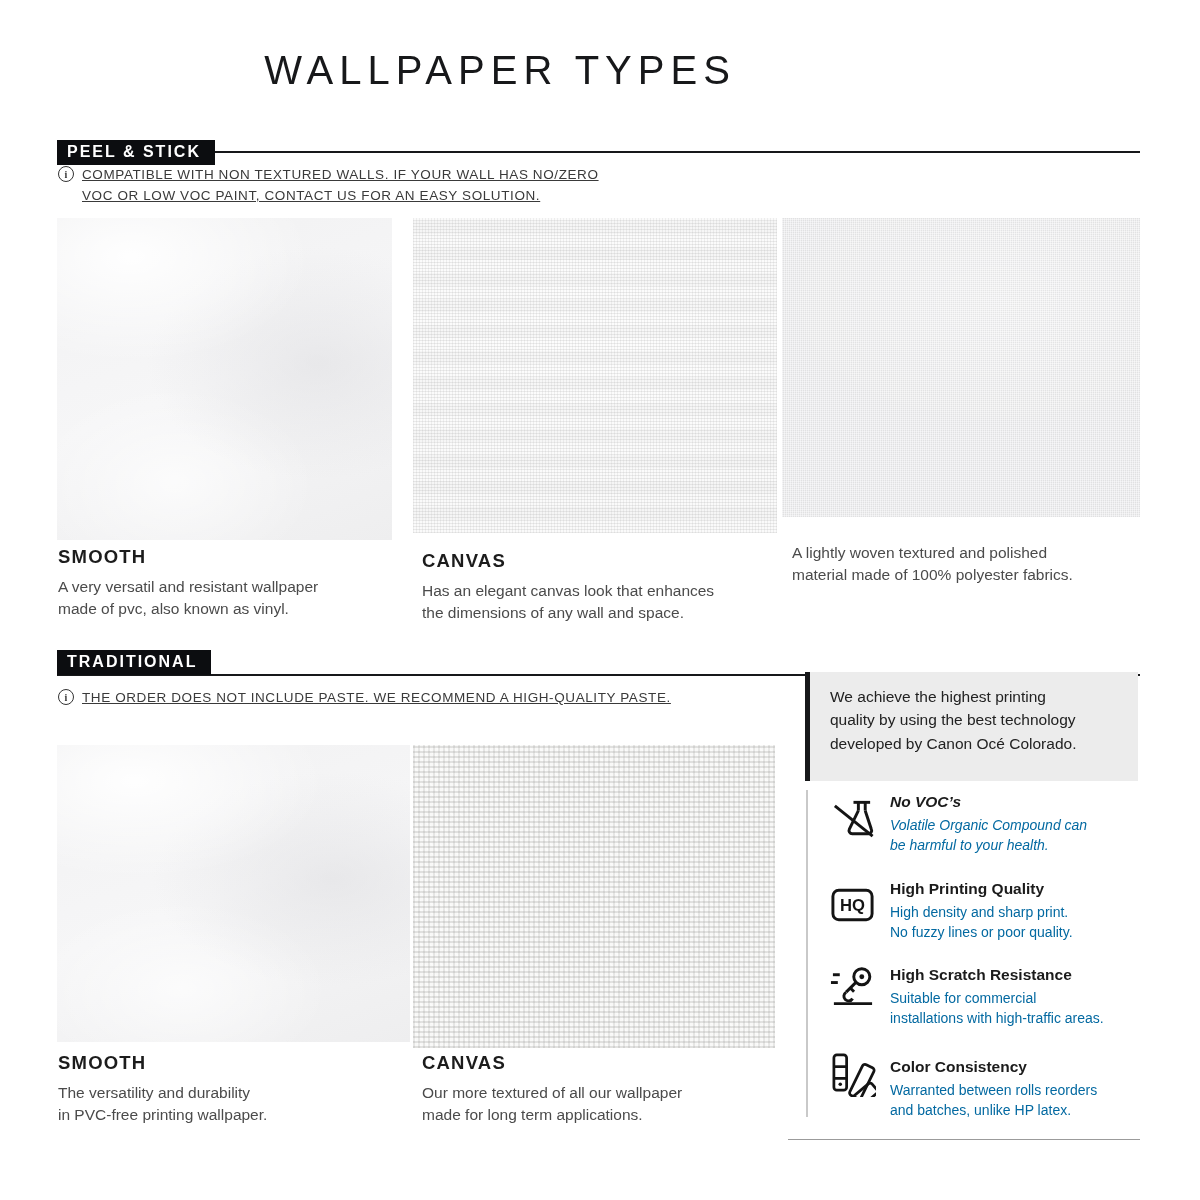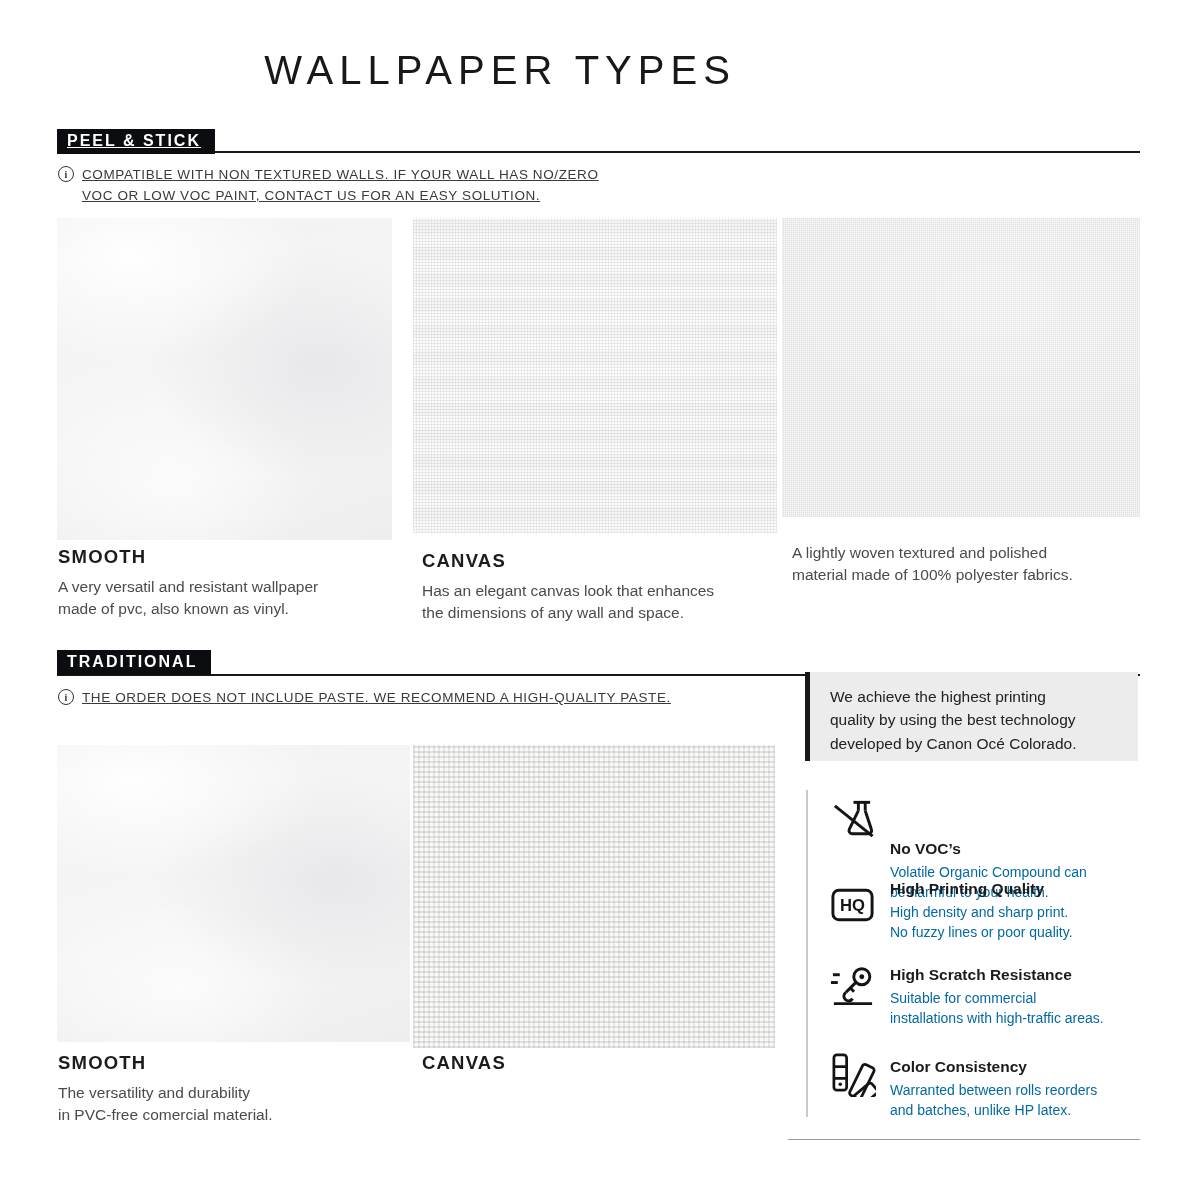--- a/index.html
+++ b/index.html
@@ -13,21 +13,21 @@
     font-size:40px; font-weight:500; letter-spacing:6px; color:#17181a; white-space:nowrap;
   }
   
   .section-rule { position:absolute; left:57px; width:1083px; height:2px; background:#17181a; }
   .rule-1 { top:151px; }
   .rule-2 { top:674px; }
   .section-label {
     position:absolute; left:57px; background:#0c0d10; color:#ffffff;
     font-size:16px; font-weight:700; letter-spacing:2px; padding:4px 14px 5px 10px; line-height:1;
   }
-  .label-1 { top:129px;text-decoration:underline; }
+  .label-1 { top:140px; }
   .label-2 { top:650px; }
   
   .note { position:absolute; left:58px; display:flex; gap:8px; color:#3a3a3a; }
   .note-1 { top:165px; width:620px; }
   .note-2 { top:688px; width:700px; }
   .info-icon {
     flex:none; width:14px; height:14px; margin-top:1px;
     border:1.5px solid #333; border-radius:50%;
     display:flex; align-items:center; justify-content:center;
     font-family:"Liberation Serif", serif; font-size:10px; font-weight:700; color:#333;
@@ -76,29 +76,29 @@
   .tb-1-2 { left:422px; top:550px; width:350px; }
   .tb-1-3 { left:792px; top:542px; width:348px; }
   .tb-2-1 { left:58px;  top:1052px; width:335px; }
   .tb-2-2 { left:422px; top:1052px; width:350px; }
   .type-title { font-size:18.5px; font-weight:700; letter-spacing:1.2px; color:#1c1c1c; margin:0 0 8px 0; }
   .type-desc  { font-size:15.5px; line-height:1.42; color:#4b4b4b; white-space:pre-line; }
   
   .quote {
     position:absolute; left:805px; top:672px; width:333px; box-sizing:border-box;
     background:#ececec; border-left:5px solid #17181a;
-    padding:13px 14px 6px 20px; font-size:15.5px; line-height:1.5; color:#222;
+    padding:13px 14px 26px 20px; font-size:15.5px; line-height:1.5; color:#222;
     white-space:pre-line;
   }
   .features-vline { position:absolute; left:806px; top:790px; width:2px; height:327px; background:#c9c9c9; }
   .bottom-rule { position:absolute; left:788px; top:1139px; width:352px; height:1px; background:#9b9b9b; }
   .f-icon { position:absolute; left:829px; width:47px; height:47px; }
   .fi-1 { top:795px; } .fi-2 { top:882px; } .fi-3 { top:962px; } .fi-4 { top:1050px; }
   .f-text { position:absolute; left:890px; width:248px; }
-  .ft-1 { top:840px; } .ft-2 { top:880px; } .ft-3 { top:966px; } .ft-4 { top:1050px;margin-top:8px; }
+  .ft-1 { top:793px;font-style:italic; } .ft-2 { top:880px; } .ft-3 { top:966px; } .ft-4 { top:1050px;margin-top:8px; }
   .f-title { font-size:15.5px; font-weight:700; color:#1b1b1b; margin:0 0 4px 0; }
   .f-desc  { font-size:14px; color:#0369a1; line-height:1.45; white-space:pre-line; }
   svg .ln { stroke:#141414; stroke-width:3; fill:none; }
 </style>
 </head>
 <body>
 
 <div class="page">
 
   <div class="page-title">WALLPAPER TYPES</div>
@@ -136,24 +136,26 @@
     <span class="info-icon">i</span>
     <span class="note-text">THE ORDER DOES NOT INCLUDE PASTE. WE RECOMMEND A HIGH-QUALITY PASTE.</span>
   </div>
 
   <div class="swatch tex-smooth sw-tr-smooth"></div>
   <div class="swatch tex-burlap sw-tr-canvas"></div>
 
   <div class="type-block tb-2-1">
     <div class="type-title">SMOOTH</div>
     <div class="type-desc">The versatility and durability
-in PVC-free comercial material.</div>
+in PVC-free printing wallpaper.</div>
   </div>
   <div class="type-block tb-2-2">
     <div class="type-title">CANVAS</div>
+    <div class="type-desc">Our more textured of all our wallpaper
+made for long term applications.</div>
   </div>
 
   <div class="quote">We achieve the highest printing
 quality by using the best technology
 developed by Canon Océ Colorado.</div>
   <div class="features-vline"></div>
 
   <div class="f-icon fi-1">
     <svg width="47" height="47" viewBox="0 0 48 48">
       <line class="ln" x1="25" y1="7.5" x2="42" y2="7.5"></line>

